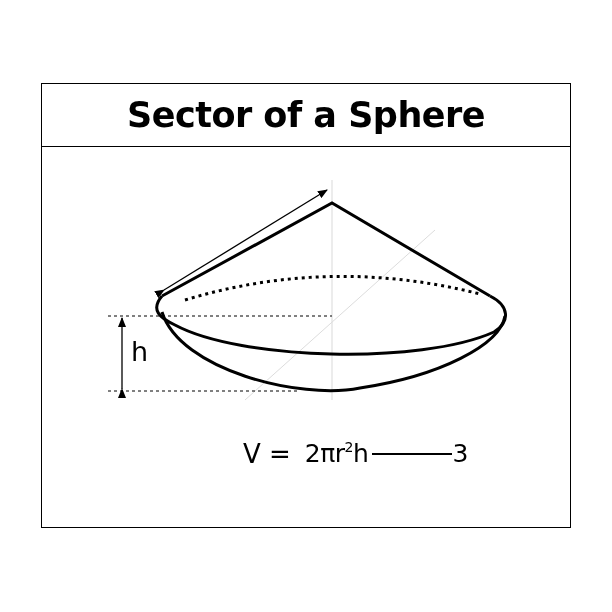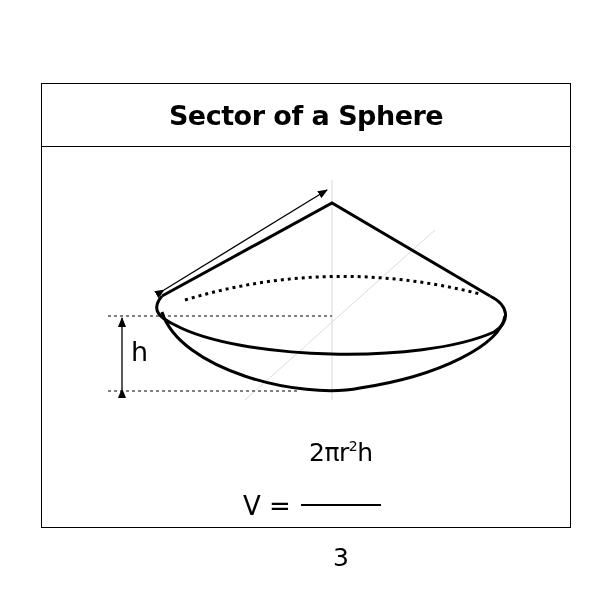--- a/index.html
+++ b/index.html
@@ -3,29 +3,29 @@
   <meta charset="utf-8">
   <style>
     html, body { margin: 0; padding: 0; background: #ffffff; }
     body { width: 612px; height: 612px; position: relative; overflow: hidden;
            font-family: "DejaVu Sans", sans-serif; }
     .frame { position: absolute; left: 41px; top: 83px; width: 528px; height: 443px;
              border: 1.5px solid #000; box-sizing: content-box; }
     .title-bar { position: absolute; left: 0; top: 0; width: 528px; height: 62px;
                  border-bottom: 1.5px solid #000; display: flex; align-items: center;
                  justify-content: center; }
-    .title { font-family: "DejaVu Sans", sans-serif; font-weight: bold; font-size: 27px;
+    .title { font-family: "DejaVu Sans", sans-serif; font-weight: bold; font-size: 35px;
              letter-spacing: -0.5px; color: #000; }
     svg.diagram { position: absolute; left: 0; top: 0; }
     .h-label { position: absolute; left: 131px; top: 336px; font-size: 27px; color: #000;
                font-family: "DejaVu Sans", sans-serif; }
     .formula { position: absolute; left: 243px; top: 438px; display: flex; align-items: center;
                color: #000; font-family: "DejaVu Sans", sans-serif; }
     .lhs { font-size: 26px; margin-right: 10px; }
-    .frac { display: flex; flex-direction: column; align-items: center; gap: 36px; }
+    .frac { display: flex; flex-direction: row; align-items: center; }
     .num { font-size: 25px; line-height: 30px; padding: 0 4px; letter-spacing: -0.5px; }
     .num sup { font-size: 14px; vertical-align: 10px; line-height: 0; }
     .bar { width: 80px; height: 2px; background: #000; }
     .den { font-size: 25px; line-height: 32px; }
   </style>
 </head>
 <body>
 
 <div class="frame">
   <div class="title-bar">

